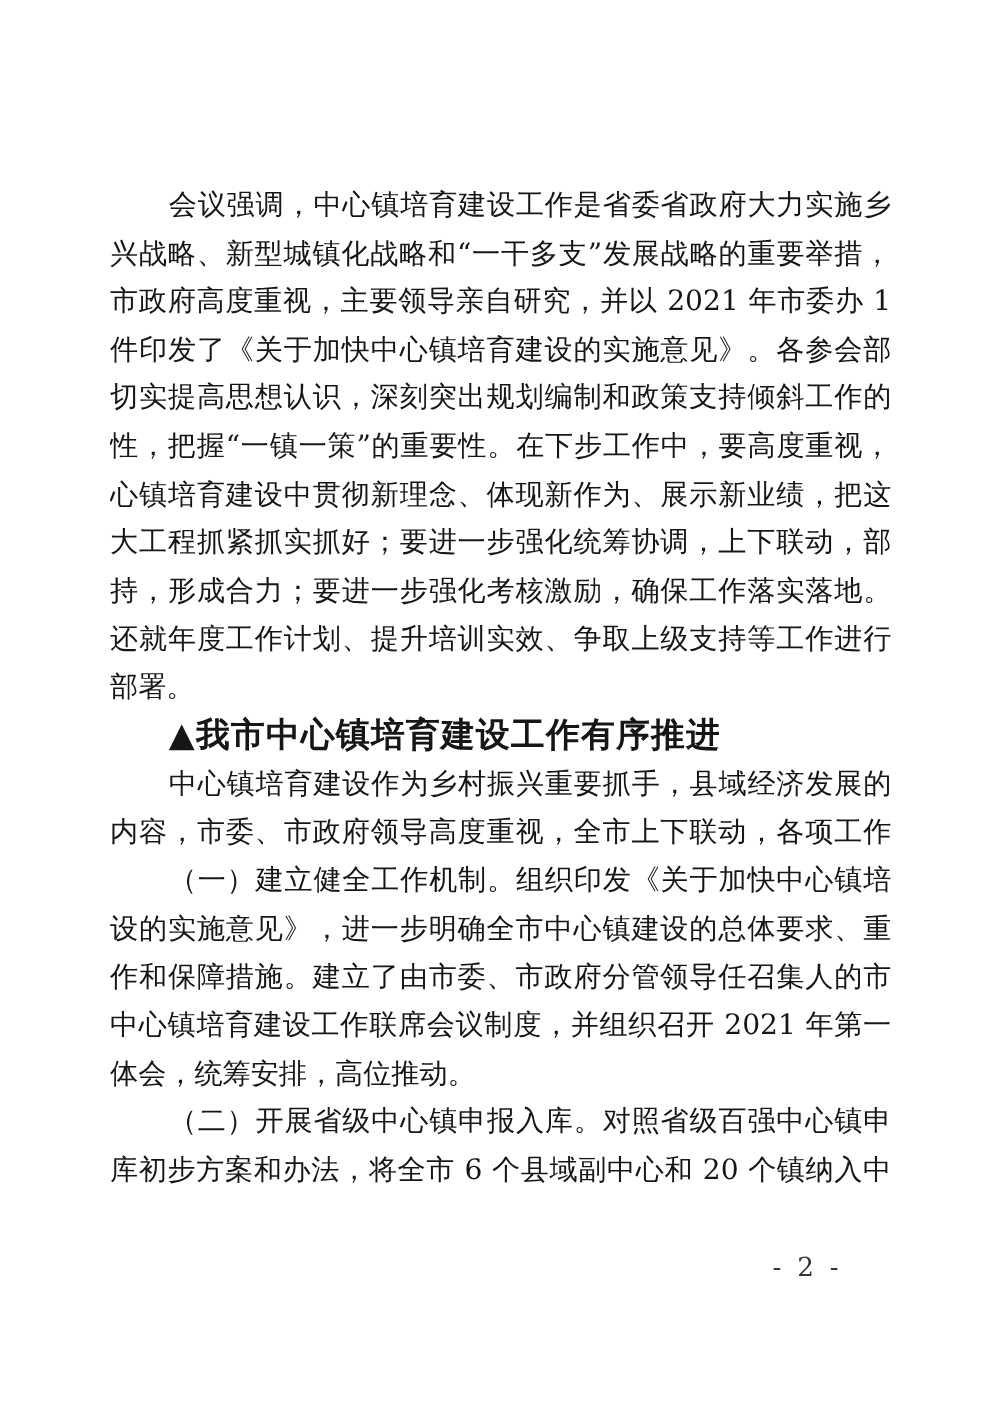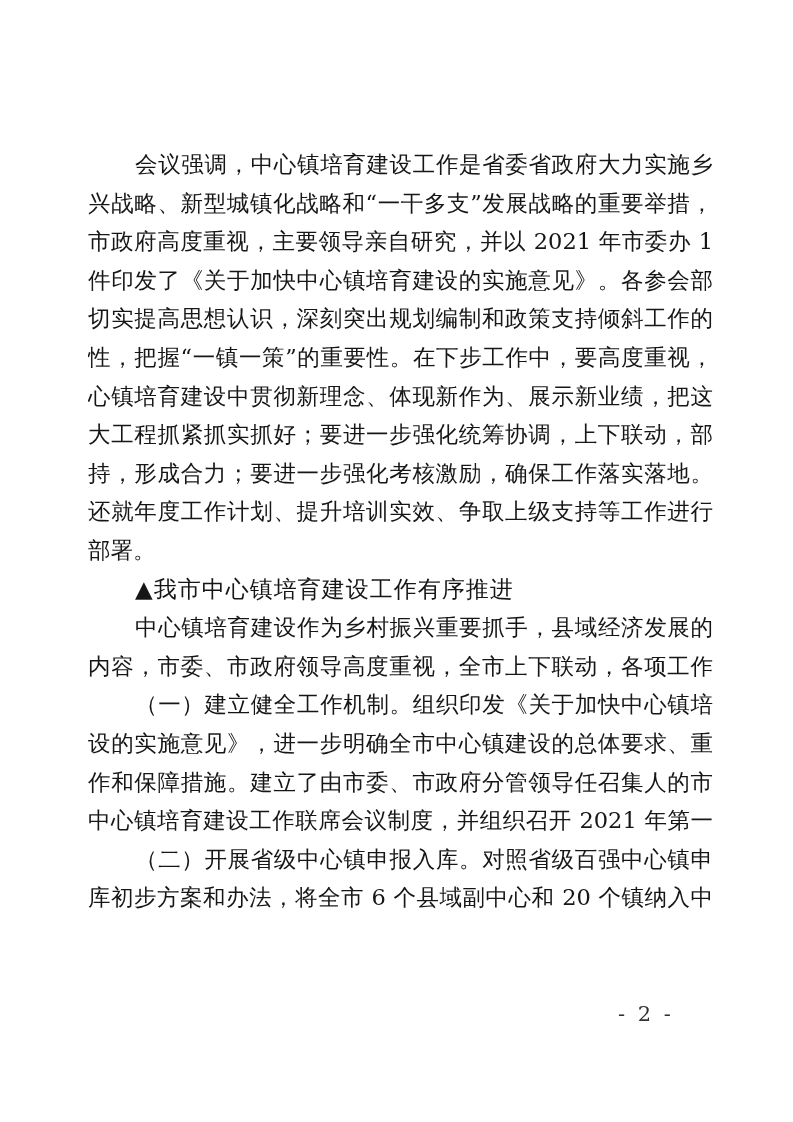--- a/index.html
+++ b/index.html
@@ -39,22 +39,22 @@
     padding-left: 47px;
   }
   
   .end {
     text-align: center;
     text-align-last: left;
   }
   
   .head {
     font-family: "DejaVu Sans", "Liberation Sans", sans-serif;
-    font-weight: normal;
-    font-size: 23px;
+    font-weight: bold;
+    font-size: 27px;
     letter-spacing: 1px;
   }
   .page-footer {
     position: absolute;
     top: 1002px;
     left: 596px;
     width: 100px;
     text-align: center;
     font-family: "DejaVu Serif", "Liberation Serif", serif;
     font-size: 21px;
@@ -79,19 +79,20 @@
     <div class="line j">持，形成合力；要进一步强化考核激励，确保工作落实落地。会议</div>
     <div class="line j">还就年度工作计划、提升培训实效、争取上级支持等工作进行安排</div>
     <div class="line end">部署。</div>
     <div class="line end ind head">▲我市中心镇培育建设工作有序推进</div>
     <div class="line j ind">中心镇培育建设作为乡村振兴重要抓手，县域经济发展的重要</div>
     <div class="line j">内容，市委、市政府领导高度重视，全市上下联动，各项工作有序</div>
     <div class="line j ind">（一）建立健全工作机制。组织印发《关于加快中心镇培育建</div>
     <div class="line j">设的实施意见》，进一步明确全市中心镇建设的总体要求、重点工</div>
     <div class="line j">作和保障措施。建立了由市委、市政府分管领导任召集人的市加快</div>
     <div class="line j">中心镇培育建设工作联席会议制度，并组织召开 2021 年第一次全</div>
+    <div class="line end">体会，统筹安排，高位推动。</div>
     <div class="line j ind">（二）开展省级中心镇申报入库。对照省级百强中心镇申报入</div>
     <div class="line j">库初步方案和办法，将全市 6 个县域副中心和 20 个镇纳入中心镇</div>
   </div>
 
   <div class="page-footer">- 2 -</div>
 
 </div>
 
 </body></html>

